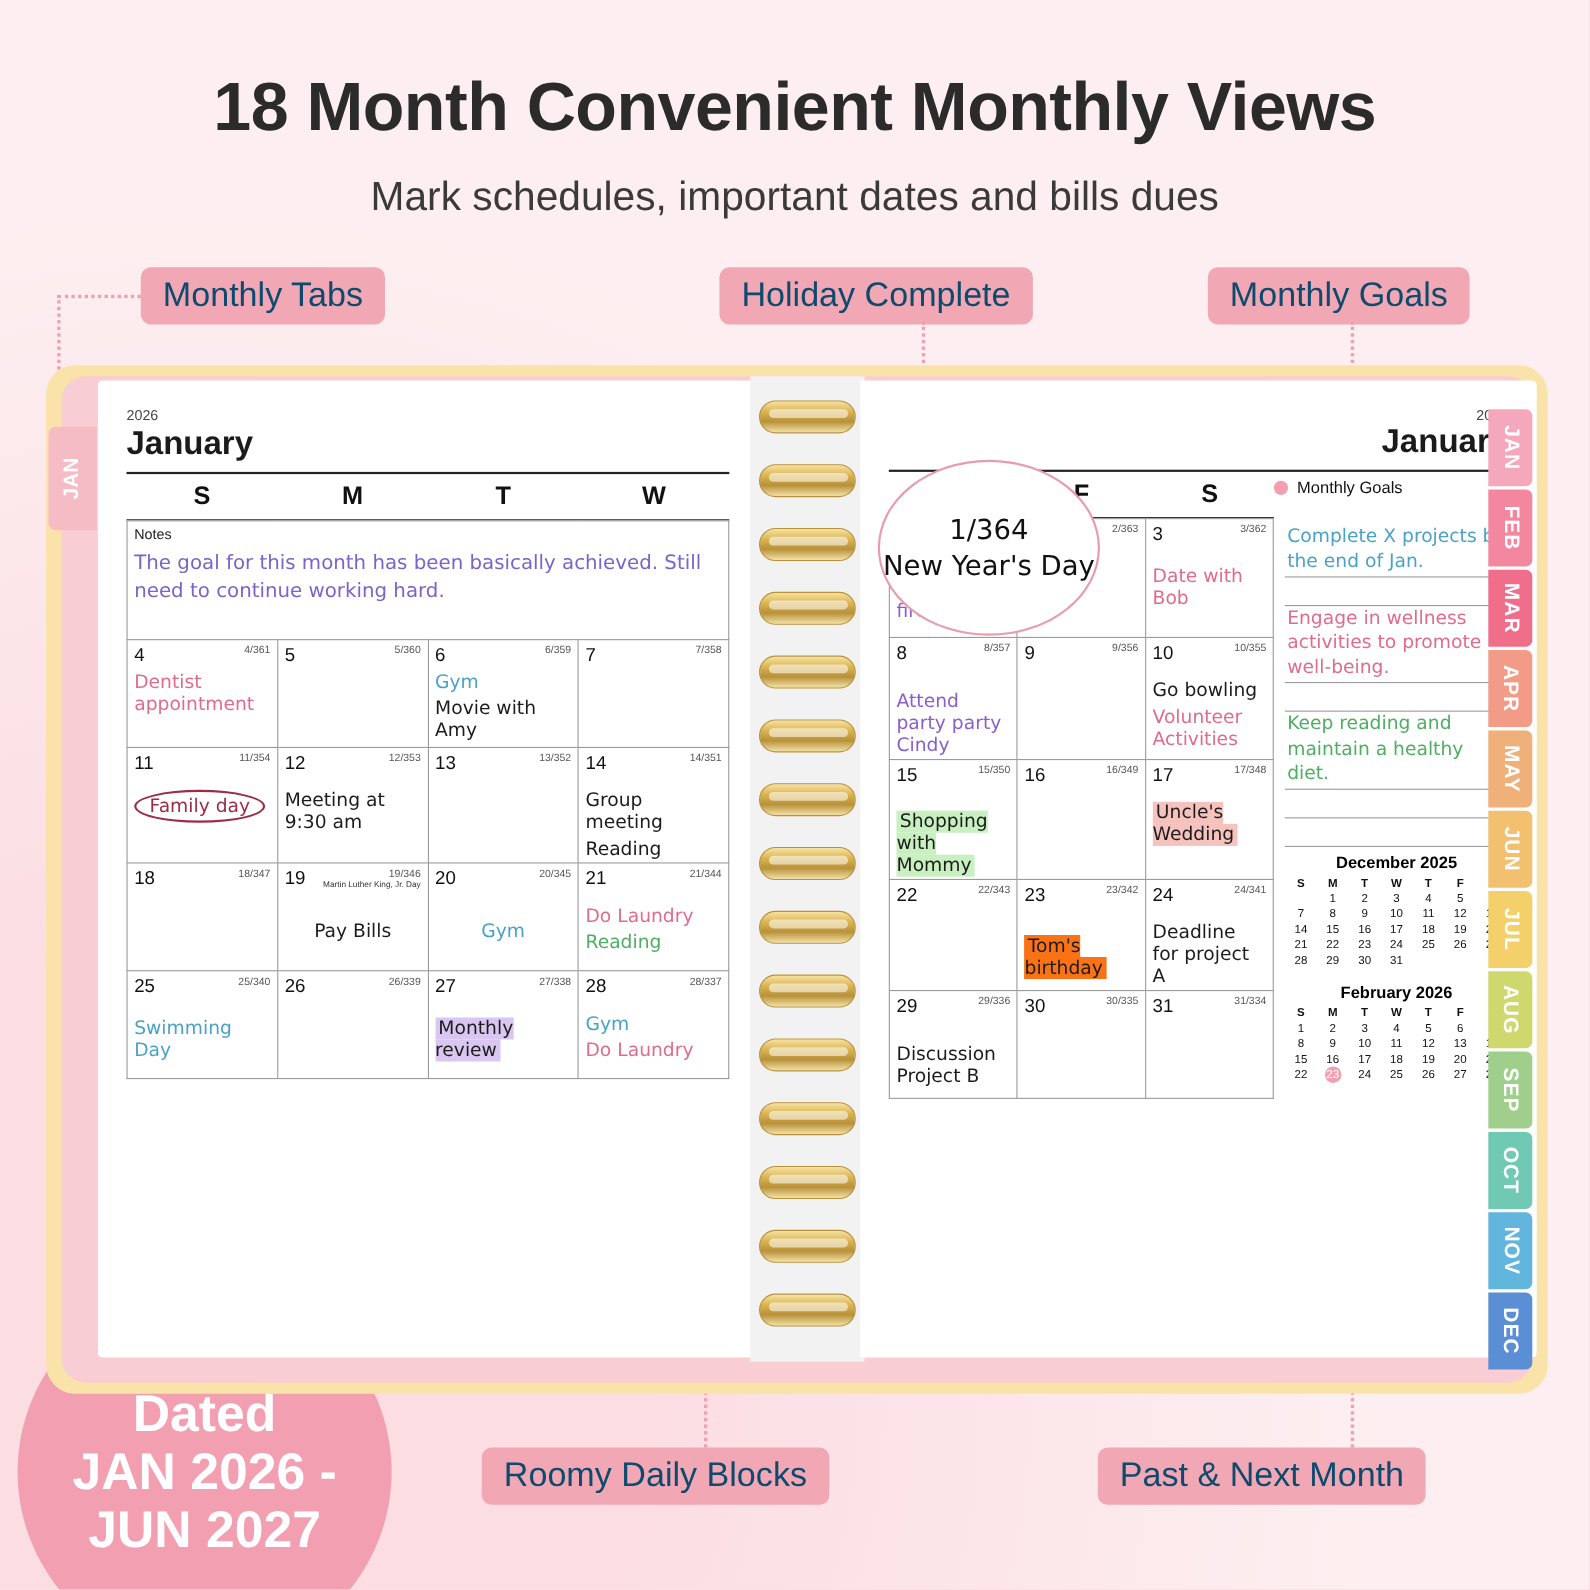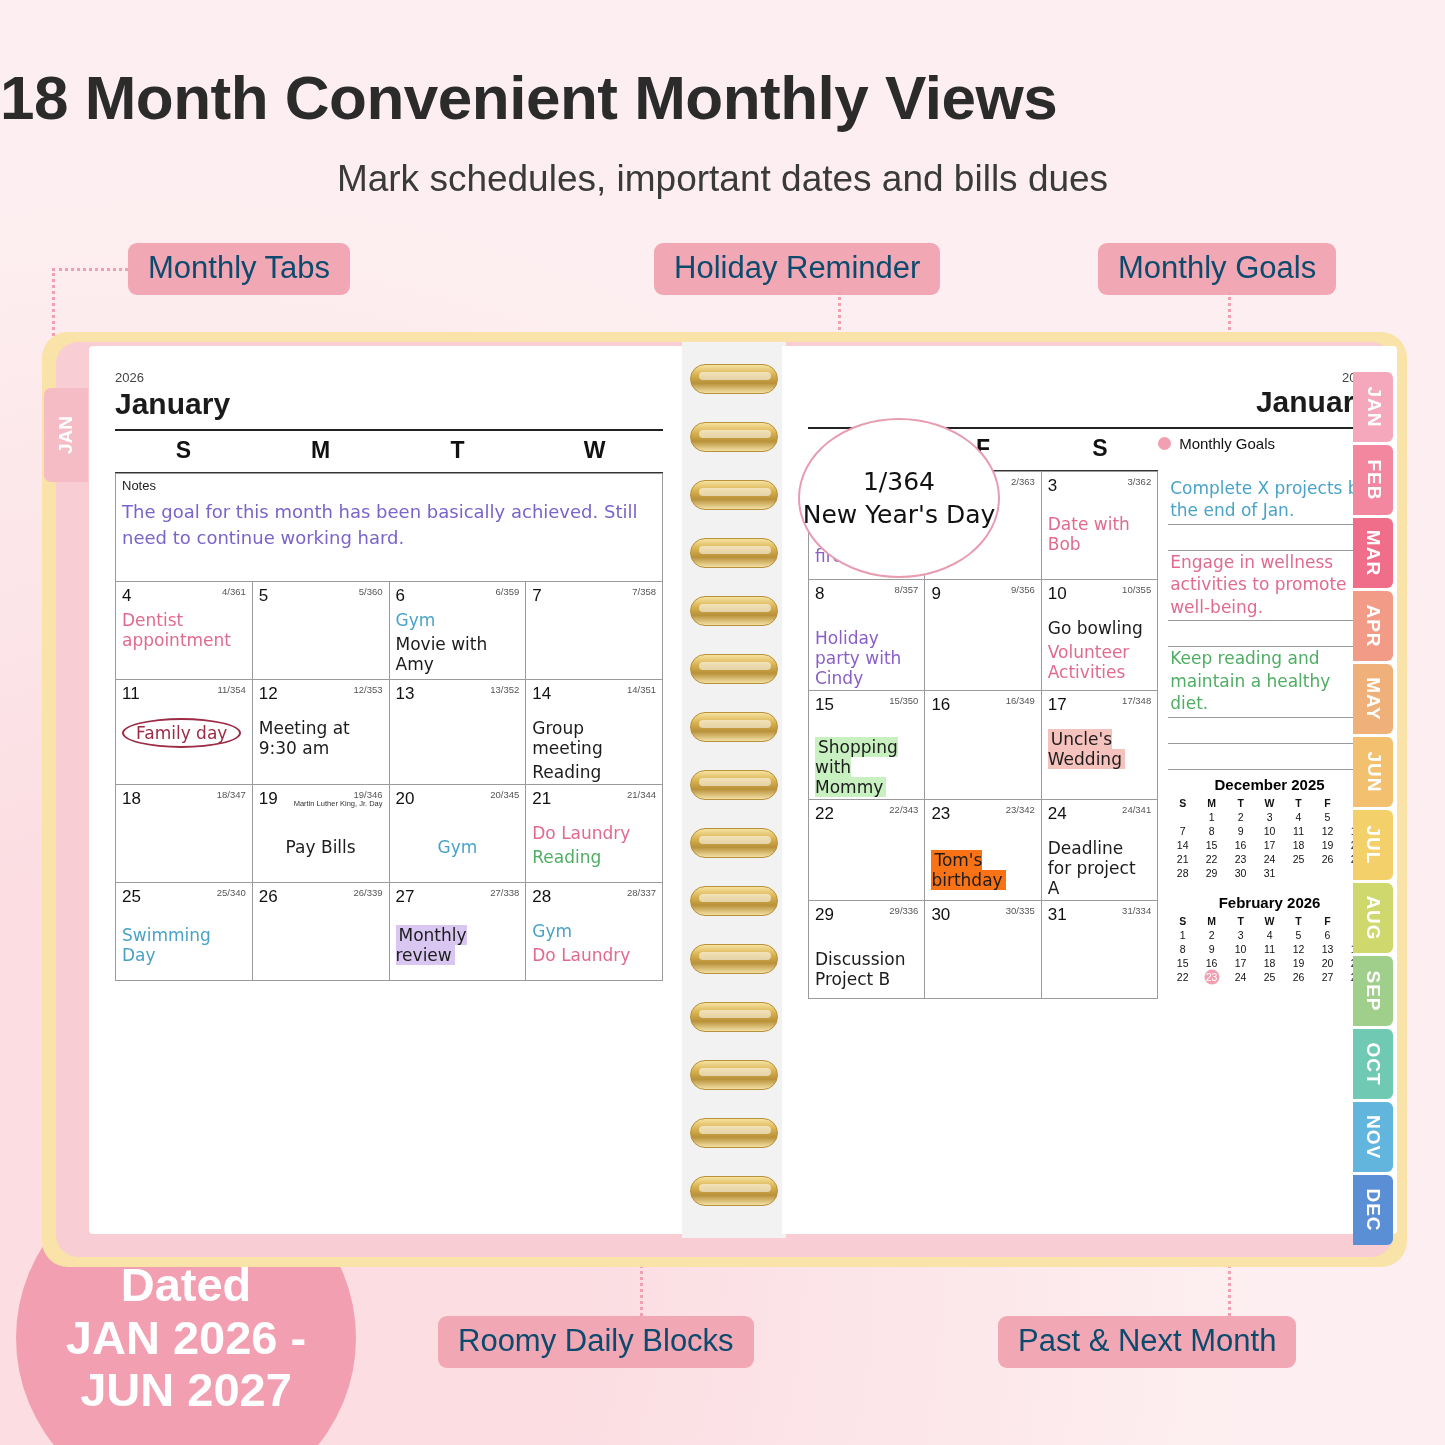--- a/index.html
+++ b/index.html
@@ -10,21 +10,21 @@
     font-family: "Liberation Sans", sans-serif;
     position: relative;
     overflow: hidden;
   }
   .bg-soft {
     position:absolute; left:0; top:0; width:1445px; height:1445px;
     background: radial-gradient(circle at 12% 88%, #fbdde2 0%, #fbdde2 22%, rgba(251,221,226,0) 60%), #fdeff1;
   }
   
   .headline {
-    position:absolute; top:62px; left:0; width:1445px; text-align:left;
+    position:absolute; top:62px; left:0; width:1445px; text-align:center;
     font-size:62px; font-weight:bold; color:#2b2b2b; letter-spacing:-0.5px;
   }
   .subhead {
     position:absolute; top:158px; left:0; width:1445px; text-align:center;
     font-size:37px; color:#3a3a3a;
   }
   
   .tag {
     position:absolute; background:#f2a7b4; color:#0c4a6e;
     border-radius:9px; font-size:31px; padding:9px 20px 12px 20px;
@@ -172,21 +172,21 @@
 </style>
 </head>
 <body>
 
 <div class="bg-soft"></div>
 
 <div class="headline">18 Month Convenient Monthly Views</div>
 <div class="subhead">Mark schedules, important dates and bills dues</div>
 
 <div class="tag t1">Monthly Tabs</div>
-<div class="tag t2">Holiday Reminder</div>
+<div class="tag t2">Holiday Complete</div>
 <div class="tag t3">Monthly Goals</div>
 <div class="tag t4">Roomy Daily Blocks</div>
 <div class="tag t5">Past &amp; Next Month</div>
 
 <div class="dotline h" style="left:52px; top:268px; width:76px;"></div>
 <div class="dotline" style="left:52px; top:268px; height:122px;"></div>
 <div class="dotline" style="left:838px; top:292px; height:128px;"></div>
 <div class="dotline" style="left:1228px; top:292px; height:158px;"></div>
 <div class="dotline" style="left:640px; top:1066px; height:250px;"></div>
 <div class="dotline" style="left:1228px; top:1162px; height:154px;"></div>
@@ -386,21 +386,21 @@
               <td class="notes-cell">
                 <div class="dnum">3</div>
                 <div class="dcount">3/362</div>
                 <div class="ev c-pink" style="margin-top:18px;">Date with Bob</div>
               </td>
             </tr>
             <tr>
               <td>
                 <div class="dnum">8</div>
                 <div class="dcount">8/357</div>
-                <div class="ev c-purple" style="margin-top:24px;">Holiday party with Cindy</div>
+                <div class="ev c-purple" style="margin-top:24px;">Attend party party Cindy</div>
               </td>
               <td>
                 <div class="dnum">9</div>
                 <div class="dcount">9/356</div>
               </td>
               <td>
                 <div class="dnum">10</div>
                 <div class="dcount">10/355</div>
                 <div class="ev c-black" style="margin-top:14px;">Go bowling</div>
                 <div class="ev c-pink">Volunteer Activities</div>

